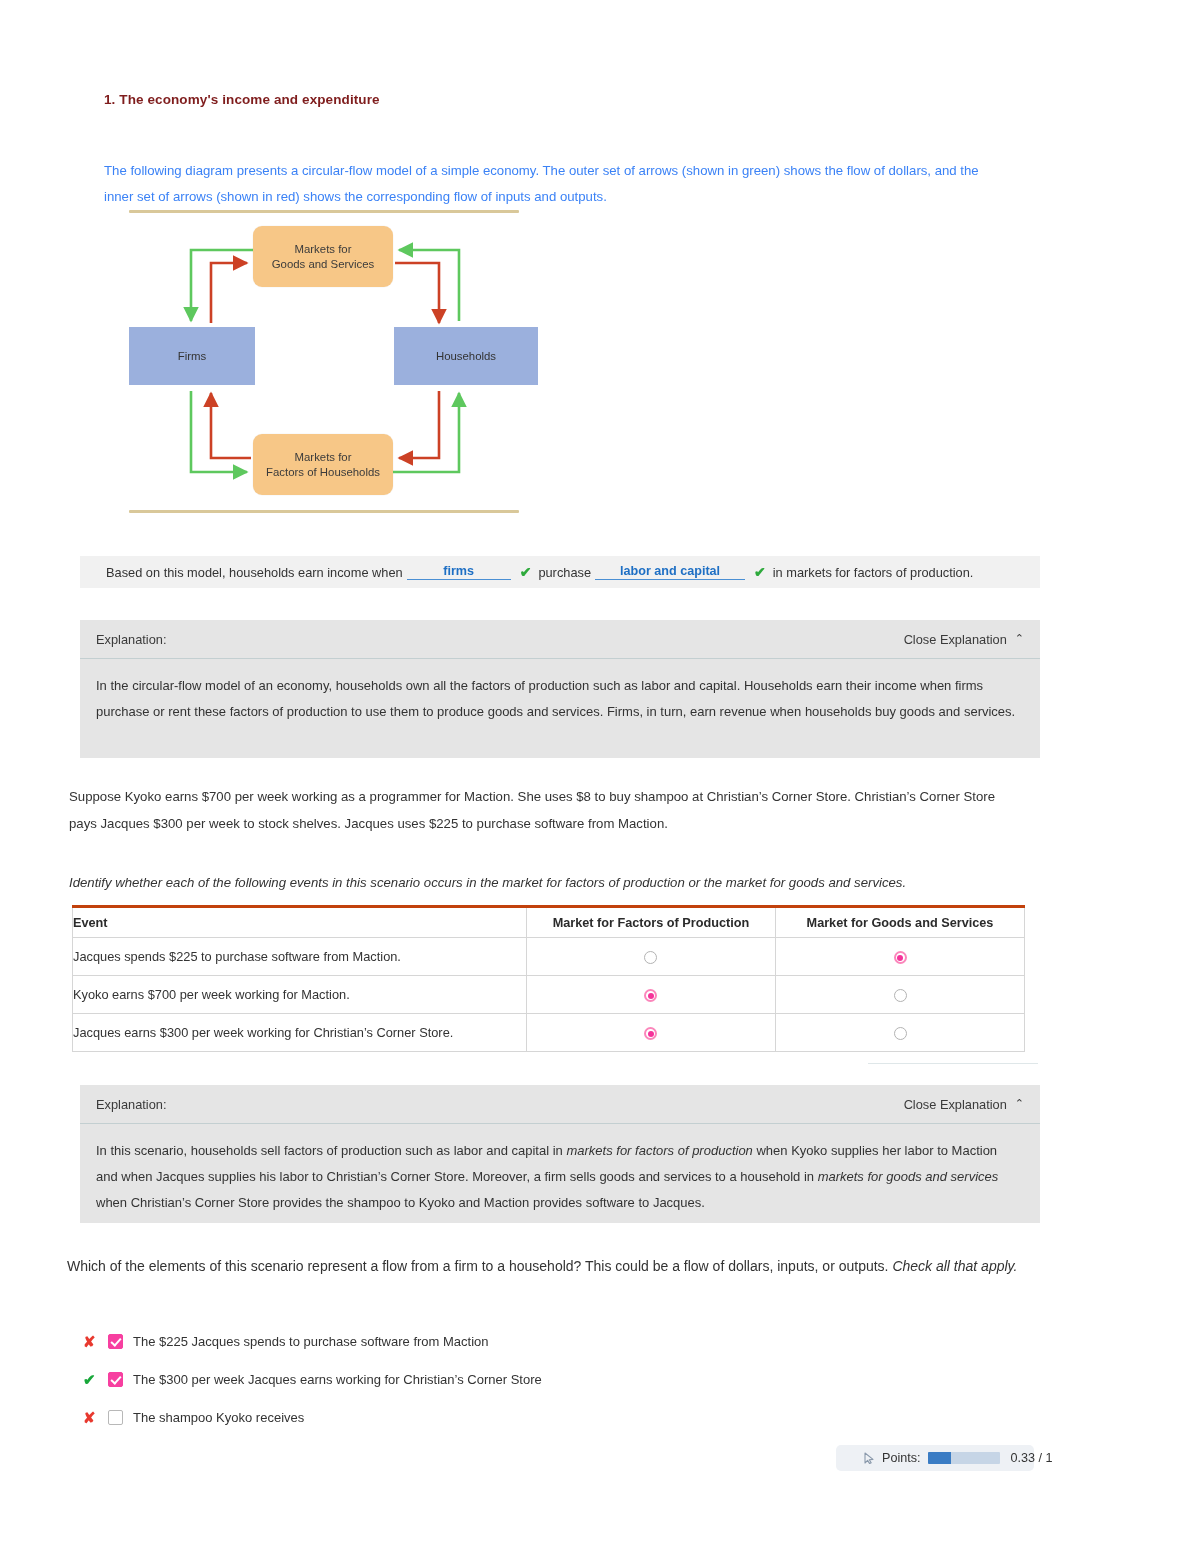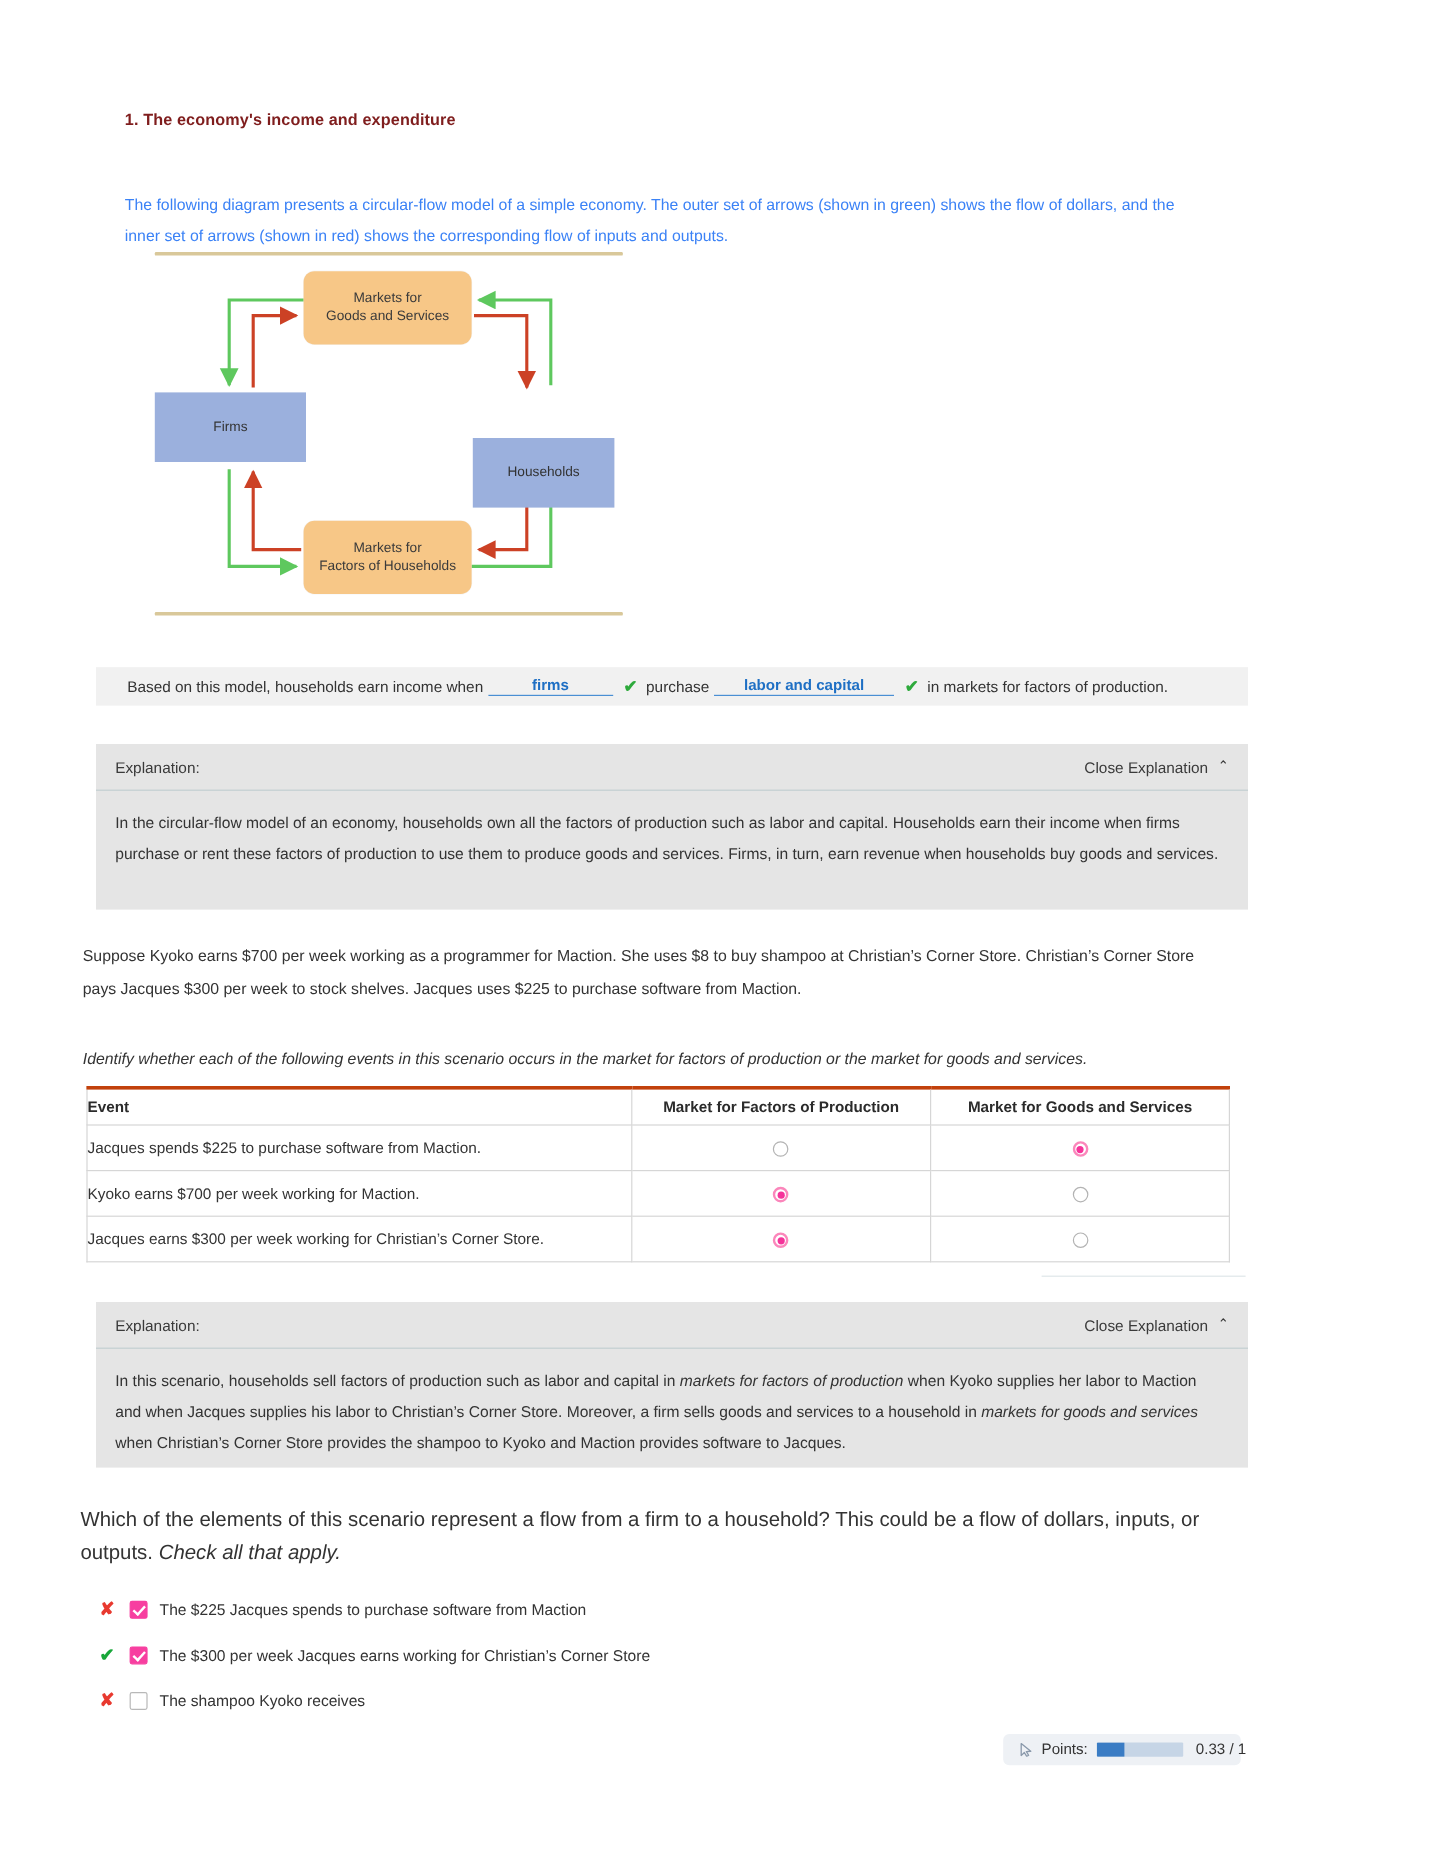--- a/index.html
+++ b/index.html
@@ -86,21 +86,21 @@
   .agent-box {
     position: absolute;
     background: #9bb0dd;
     color: #333333;
     font-size: 11.4px;
     display: flex;
     align-items: center;
     justify-content: center;
   }
   .agent-firms { left: 0px; top: 122px; width: 126px; height: 58px; }
-  .agent-house { left: 265px; top: 122px; width: 118px; height: 58px; margin-top: 38px; }
+  .agent-house { left: 265px; top: 122px; width: 144px; height: 58px; }
 
   .diag-svg {
     position: absolute;
     left: 0; top: 0;
     width: 392px; height: 310px;
     overflow: visible;
   }
 
   
   .answer-bar {
@@ -258,21 +258,21 @@
     height: 1px;
     background: #dfe7e9;
   }
 
   
   .checkq {
     position: absolute;
     left: 67px;
     top: 1253px;
     width: 965px;
-    font-size: 17px;
+    font-size: 14px;
     line-height: 27px;
     color: #333333;
   }
   .checkq i { font-style: italic; }
 
   .check-list {
     position: absolute;
     left: 83px;
     top: 1322px;
     width: 700px;
@@ -325,21 +325,21 @@
   .points {
     position: absolute;
     left: 836px;
     top: 1445px;
     width: 198px;
     height: 26px;
     background: #eef1f5;
     border-radius: 5px;
     display: flex;
     align-items: center;
-    padding: 0 14px;
+    padding: 0 28px;
     box-sizing: border-box;
     font-size: 12.6px;
     color: #333333;
     gap: 7px;
   }
   .cursor-icon {
     width: 11px; height: 12px;
     flex: 0 0 11px;
     color: #8a99ab;
   }

